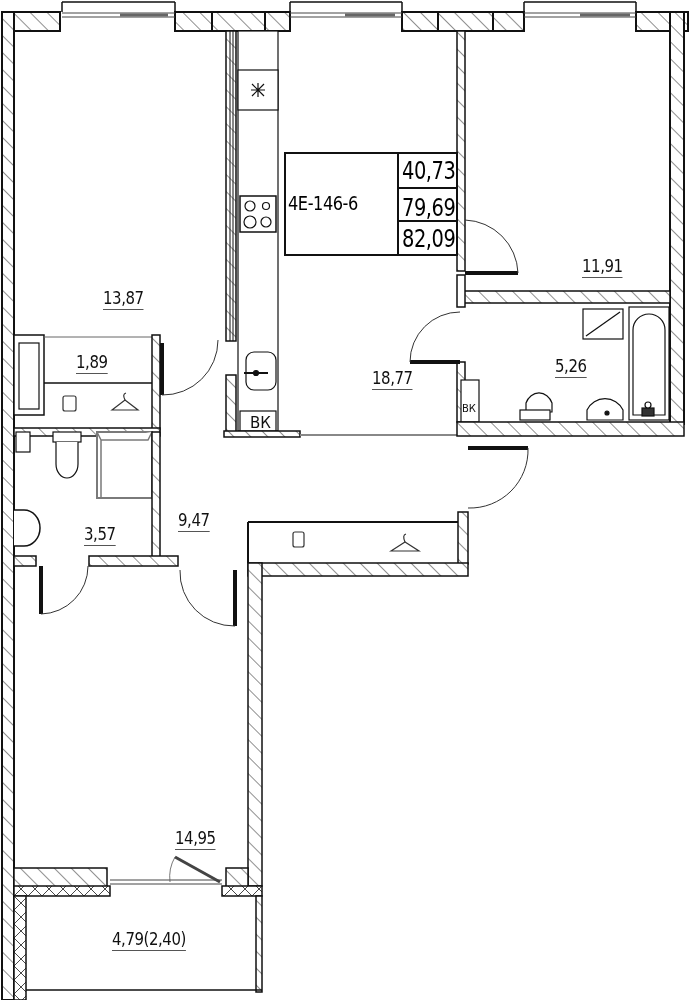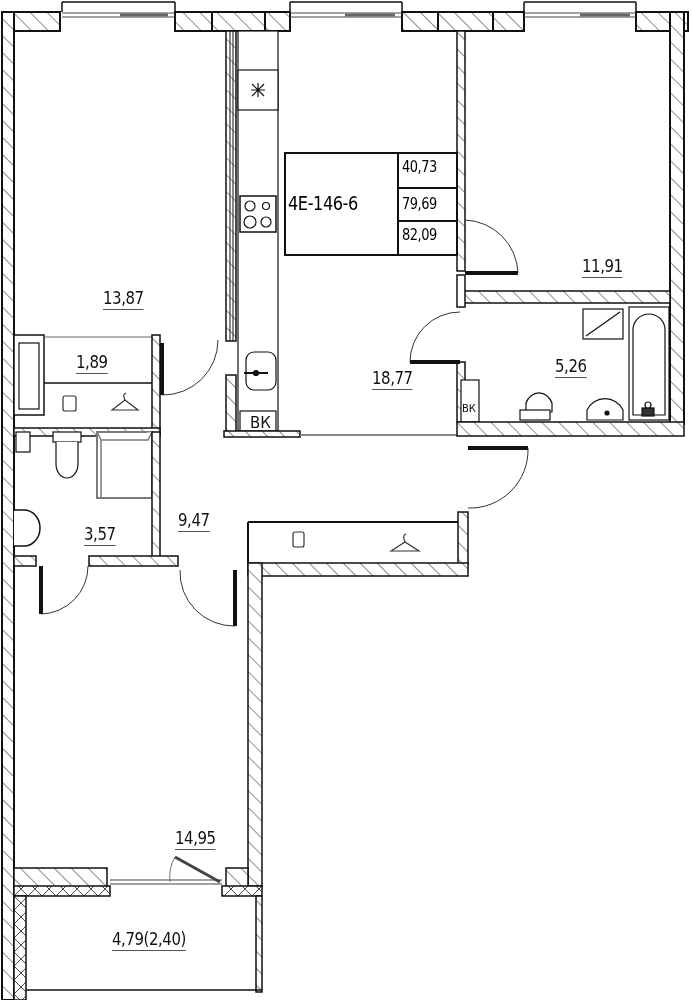--- a/index.html
+++ b/index.html
@@ -3,21 +3,21 @@
 <meta charset="utf-8">
 <style>
   html,body{margin:0;padding:0;background:#fff;}
   body{width:692px;height:1000px;overflow:hidden;position:relative;font-family:"DejaVu Sans Condensed","DejaVu Sans",sans-serif;}
   #plan{position:absolute;left:0;top:0;width:692px;height:1000px;}
   .lbl{position:absolute;font-family:"DejaVu Sans",sans-serif;font-size:17px;color:#111;letter-spacing:-0.5px;transform:scaleX(0.88);transform-origin:left top;white-space:nowrap;}
   .lbl.ul{border-bottom:1px solid #555;padding-bottom:1px;}
   .tbl{position:absolute;left:284px;top:152px;width:174px;height:104px;border:2px solid #111;box-sizing:border-box;background:#fff;}
   .tbl .code{position:absolute;left:2px;top:37px;font-size:20px;letter-spacing:-0.5px;transform:scaleX(0.9);transform-origin:left top;}
   .tbl .div{position:absolute;left:111px;top:0;width:2px;height:100%;background:#111;}
-  .tbl .cell{position:absolute;left:113px;width:59px;height:33px;font-size:16px;letter-spacing:-0.5px;}
+  .tbl .cell{position:absolute;left:113px;width:59px;height:33px;font-size:24px;letter-spacing:-0.5px;}
   .tbl .cell span{position:absolute;left:3px;top:3px;transform:scaleX(0.9);transform-origin:left top;}
   .tbl .h1{position:absolute;left:113px;top:33px;width:59px;height:2px;background:#111;}
   .tbl .h2{position:absolute;left:113px;top:66px;width:59px;height:2px;background:#111;}
 </style>
 </head>
 <body>
 
 <svg id="plan" viewBox="0 0 692 1000" xmlns="http://www.w3.org/2000/svg">
   <defs>
     <pattern id="hatch" patternUnits="userSpaceOnUse" width="12" height="12" patternTransform="rotate(-45)">

